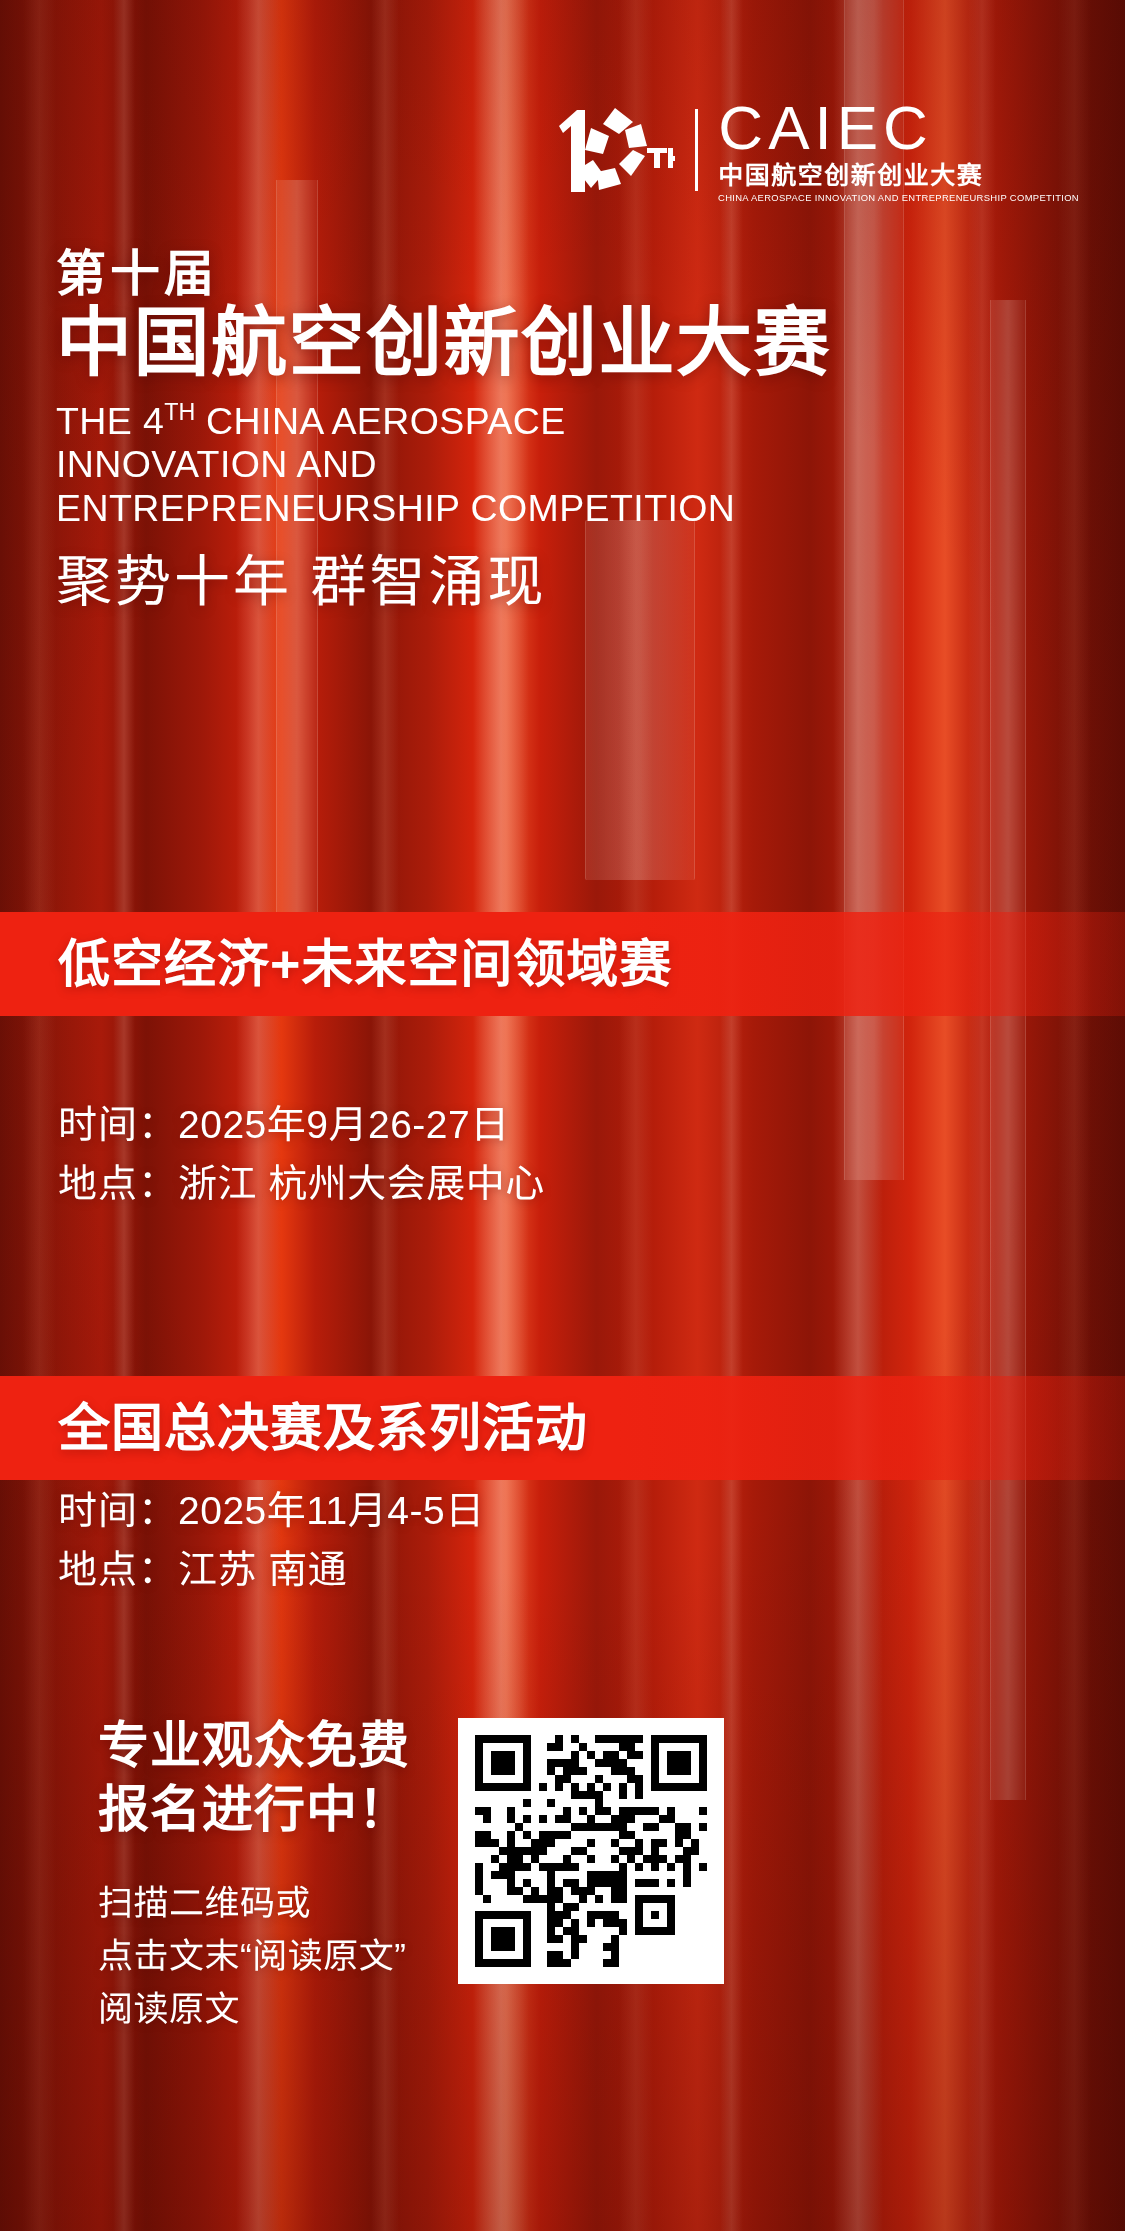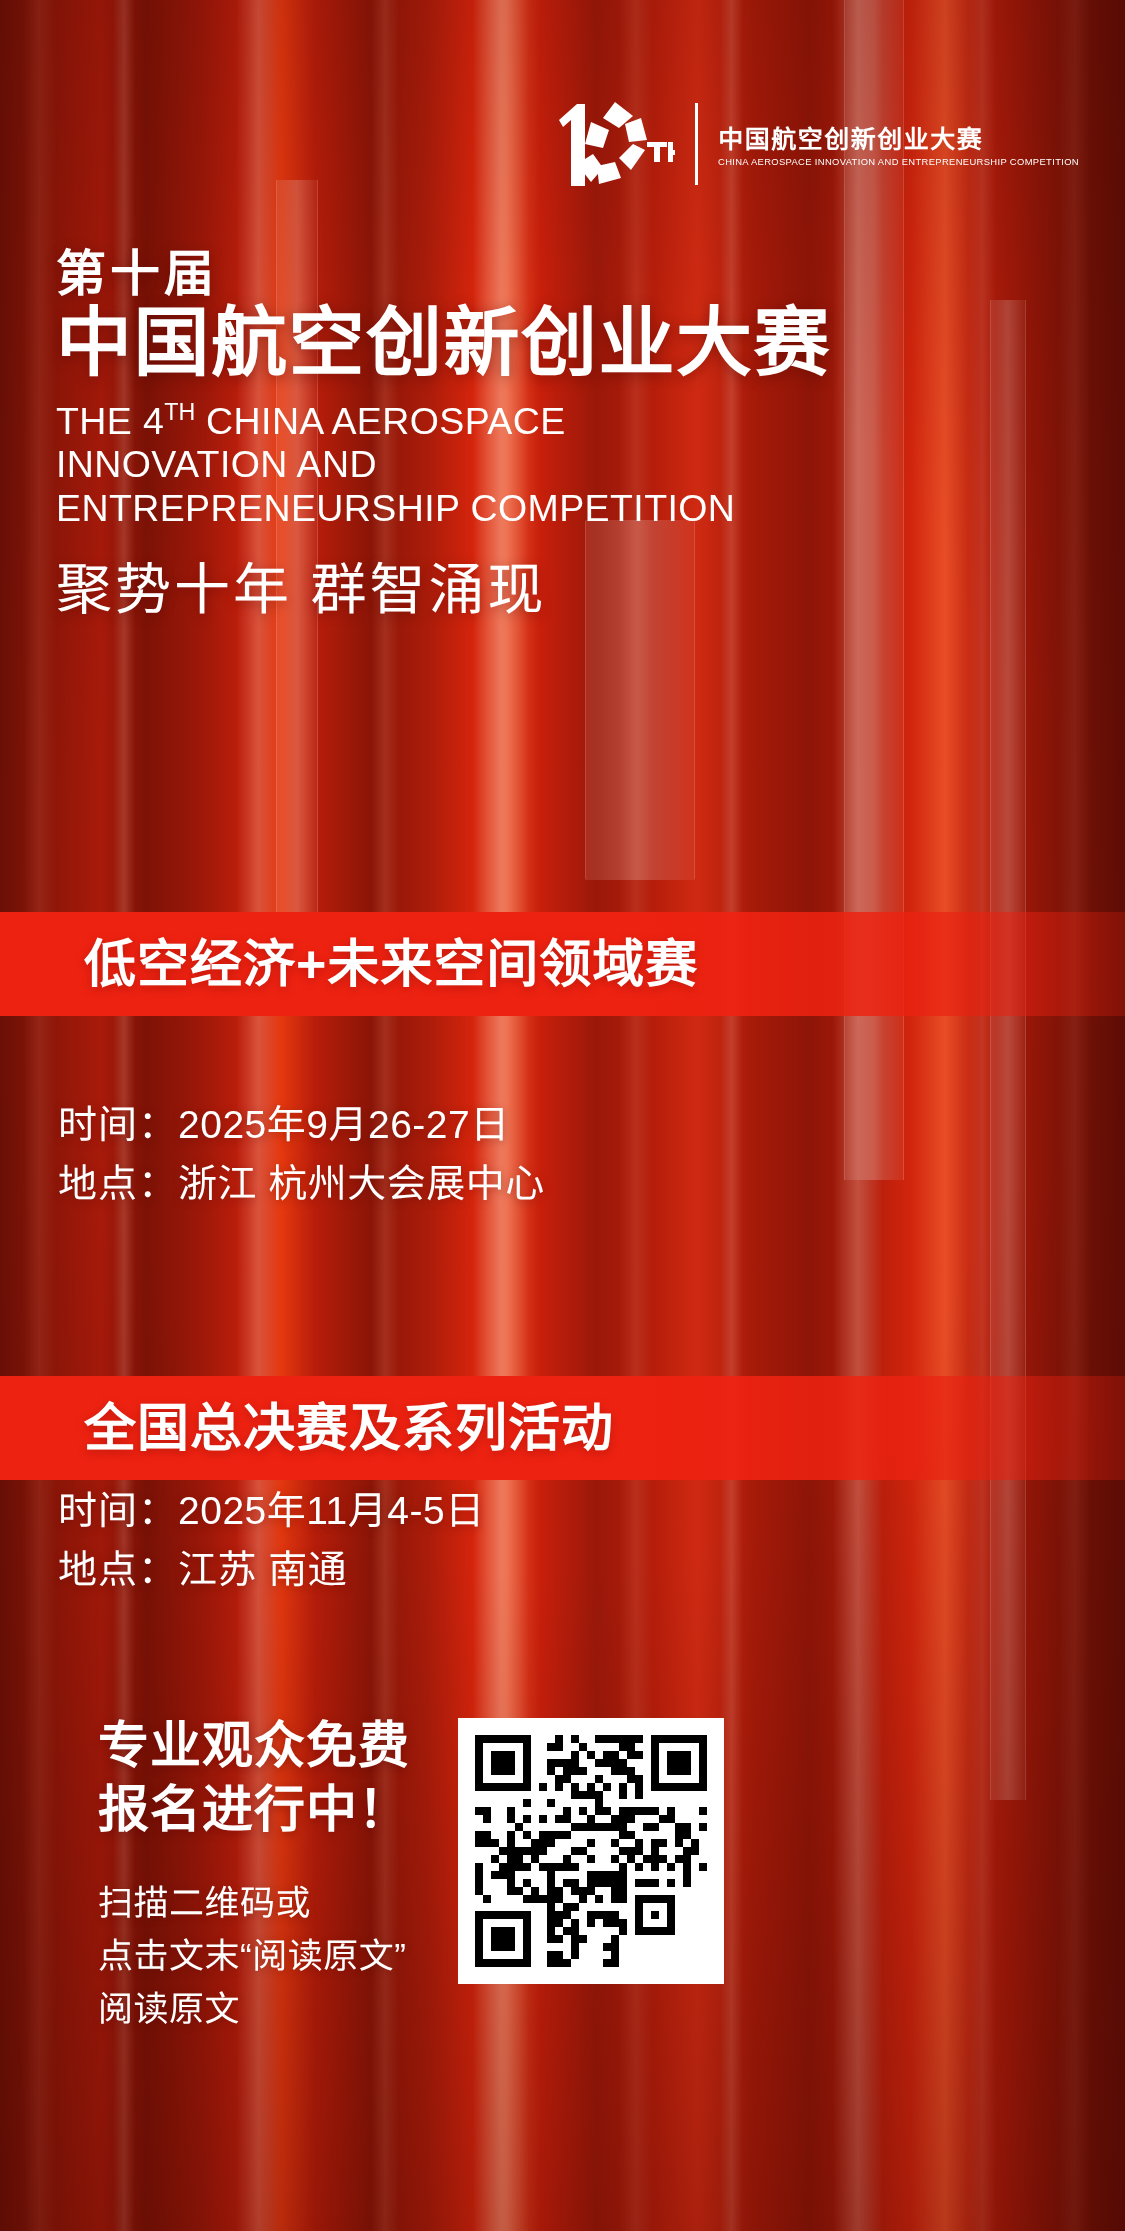--- a/index.html
+++ b/index.html
@@ -120,35 +120,35 @@
     text-shadow:0 3px 14px rgba(80,6,0,.45);
   }
   .t-en {
     margin-top:14px;
     font-size:37.5px; color:#fff; font-weight:400;
     letter-spacing:.4px; line-height:1.17;
     max-width:700px;
   }
   .t-en sup { font-size:.62em; vertical-align:super; letter-spacing:0; }
   .t-slogan {
-    margin-top:28px;
+    margin-top:20px;
     font-size:56px; color:#fff; font-weight:400;
     letter-spacing:3px; line-height:1.1;
     text-shadow:0 3px 12px rgba(80,6,0,.4);
   }
 
   
   .band {
     position:absolute; left:0; width:100%;
     display:flex; align-items:center;
     background:linear-gradient(90deg,#ee2211 0%,#ee2211 55%,rgba(238,34,17,.82) 78%,rgba(210,28,12,.30) 100%);
     z-index:5;
   }
   .band-text {
-    margin-left:84px;
+    margin-left:58px;
     font-size:52px; font-weight:700; color:#fff;
     letter-spacing:1px; line-height:1;
     text-shadow:0 3px 10px rgba(110,8,0,.35);
   }
   #band1 { top:912px; height:104px; }
   #band2 { top:1376px; height:104px; }
 
   
   .info { position:absolute; left:58px; z-index:6; }
   #info1 { top:1096px; }
@@ -236,20 +236,21 @@
           <rect x="113" y="44" width="5" height="20"></rect>
           <rect x="113" y="52" width="14" height="5"></rect>
           <rect x="122" y="44" width="5" height="20"></rect>
         </g>
       </svg>
     </div>
 
     <div class="logo-div"></div>
 
     <div class="logo-right">
+      <div class="caiec">CAIEC</div>
       <div class="caiec-cn">中国航空创新创业大赛</div>
       <div class="caiec-en">CHINA AEROSPACE INNOVATION AND ENTREPRENEURSHIP COMPETITION</div>
     </div>
   </div>
 
   <div class="title-wrap">
     <div class="t-line1">第十届</div>
     <div class="t-line2">中国航空创新创业大赛</div>
 
     <div class="t-en"><span>THE 4</span><sup>TH</sup><span> CHINA AEROSPACE INNOVATION AND ENTREPRENEURSHIP COMPETITION</span></div>

